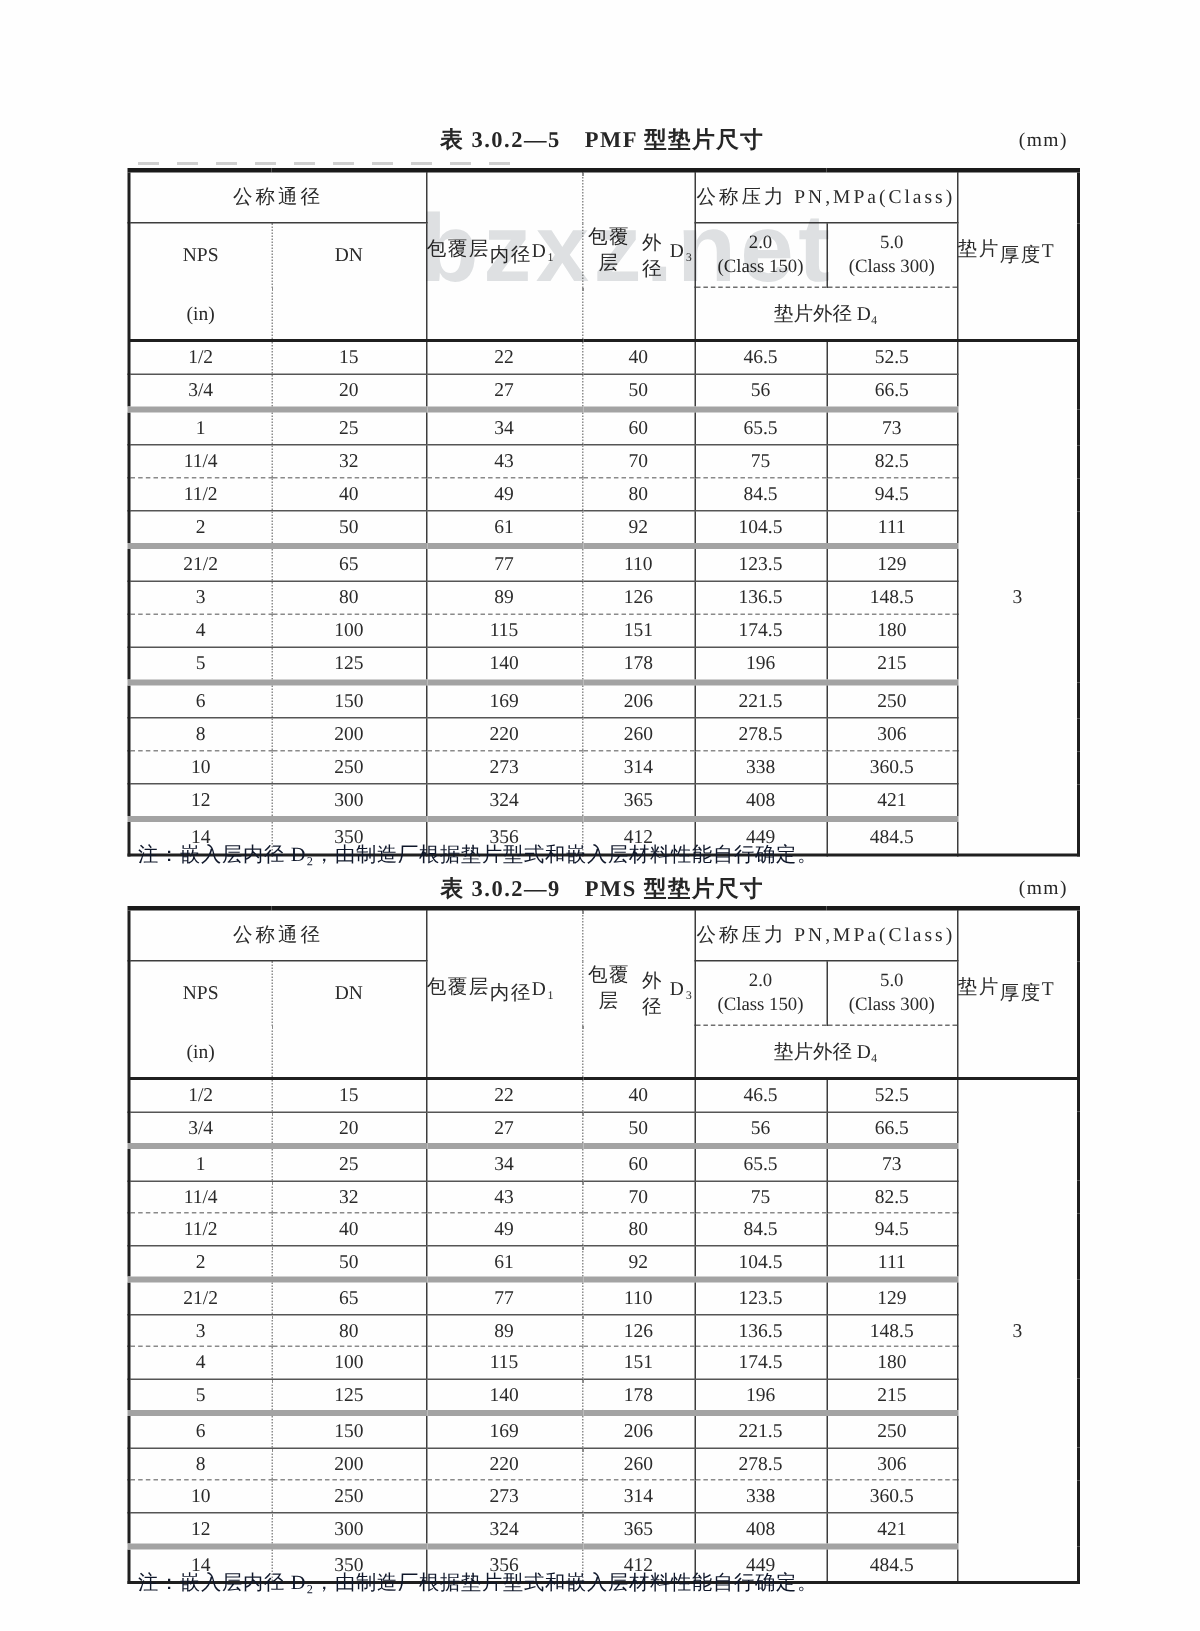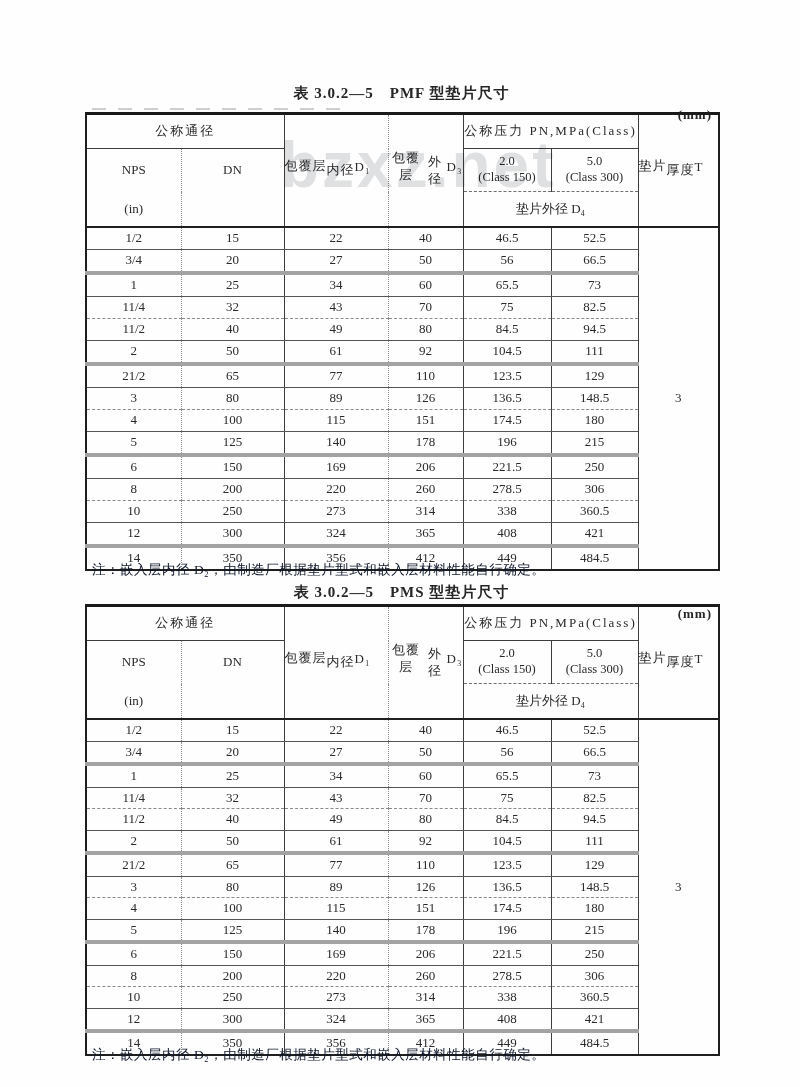--- a/index.html
+++ b/index.html
@@ -15,21 +15,21 @@
 
   .title-row{
     position:absolute;left:85px;width:633px;height:20px;
     font-size:15px;font-weight:bold;
   }
   .title-row .ttl{
     position:absolute;left:0;right:0;text-align:center;
     letter-spacing:1px;
   }
   .title-row .unit{
-    position:absolute;right:6px;top:1px;font-weight:bold;font-size:13px;letter-spacing:1px;margin-top:22px;
+    position:absolute;right:6px;top:1px;font-weight:normal;font-size:13px;letter-spacing:1px;
   }
 
   table.gtable{
     position:absolute;left:85px;width:633px;
     border-collapse:collapse;table-layout:fixed;
     font-size:13px;
     border:2px solid #1f1f1f;
     border-top:3px solid #1a1a1a;
   }
   .gtable td{
@@ -273,21 +273,21 @@
           <td class="vr-solid">412</td>
           <td class="vr-solid">449</td>
           <td class="vr-solid">484.5</td>
         </tr>
       </tbody>
   </table>
 
   <div class="note" style="top:561px;">注：嵌入层内径 D₂，由制造厂根据垫片型式和嵌入层材料性能自行确定。</div>
 
   <div class="title-row" style="top:583px;">
-    <span class="ttl">表 3.0.2—5　PMS 型垫片尺寸</span>
+    <span class="ttl">表 3.0.2—9　PMS 型垫片尺寸</span>
     <span class="unit">(mm)</span>
   </div>
 
   <table class="gtable" id="table2" style="top:604px;">
     <colgroup>
       <col style="width:95px">
         <col style="width:103px">
         <col style="width:104px">
       <col style="width:75px">
         <col style="width:88px">

